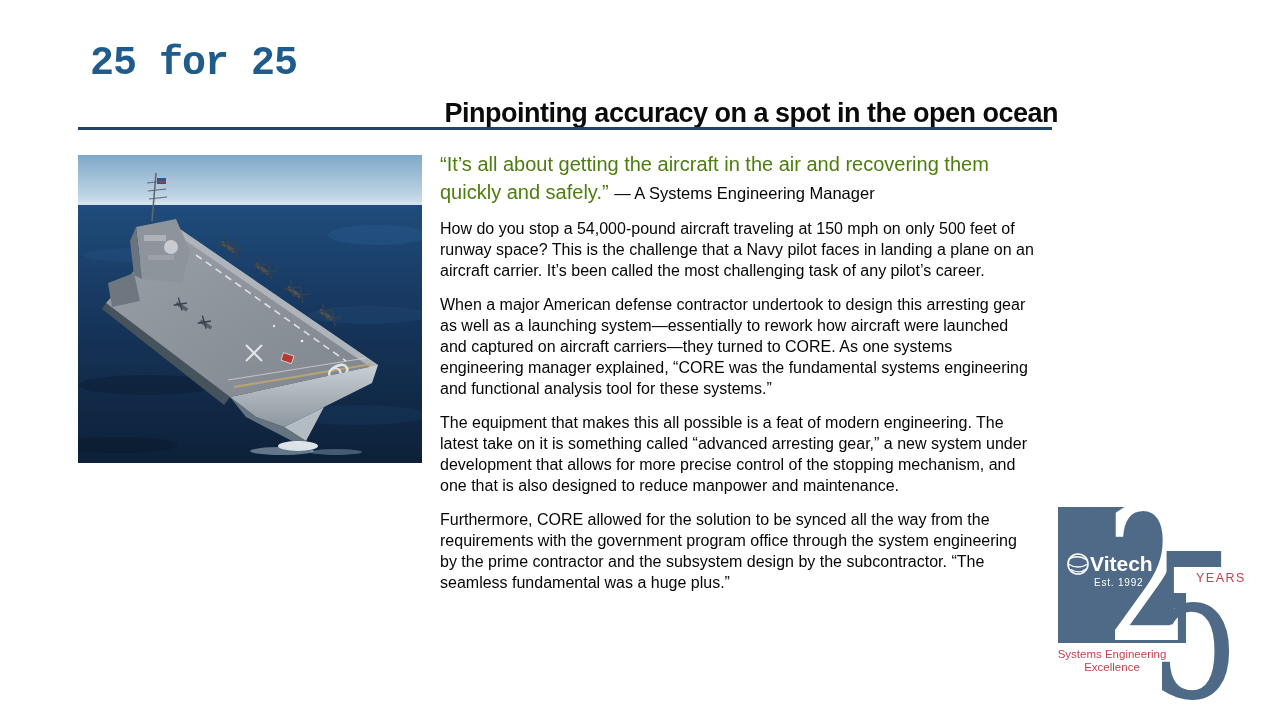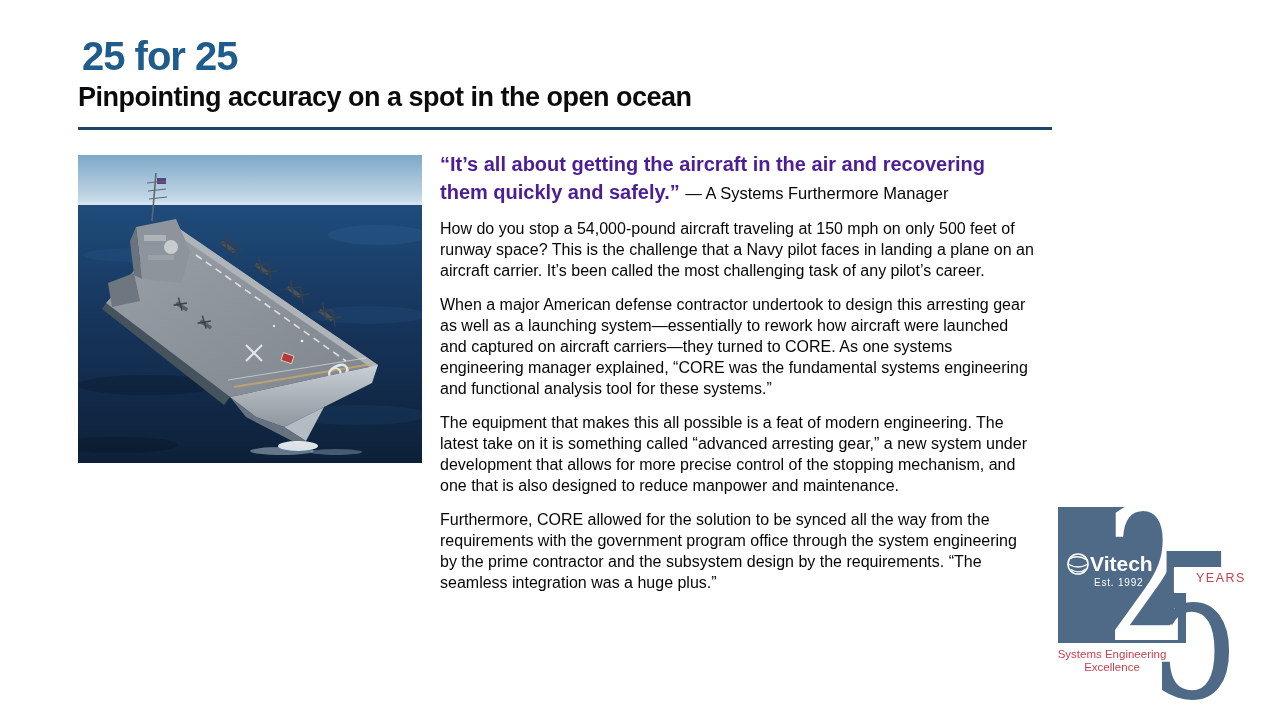--- a/index.html
+++ b/index.html
@@ -3,36 +3,36 @@
 <meta charset="utf-8">
 <style>
   html,body{margin:0;padding:0;background:#ffffff;}
   .slide{
     position:relative;width:1280px;height:720px;background:#ffffff;overflow:hidden;
     font-family:"Liberation Sans",sans-serif;color:#111;
   }
   
   .hdr{position:absolute;left:78px;top:30px;width:980px;}
   .hdr h1{
-    margin:4px;font-size:40px;line-height:44px;font-weight:bold;
-    color:#1F5C8B;letter-spacing:-1px;
+    margin:12px;font-size:40px;line-height:44px;font-weight:bold;
+    color:#1F5C8B;letter-spacing:-1px;font-family:Liberation Mono, monospace;
   }
   .hdr h2{
     margin:0 0 0 0;font-size:27px;line-height:30px;font-weight:bold;
-    color:#0b0b0b;letter-spacing:-0.5px;
+    color:#0b0b0b;letter-spacing:-0.5px;text-align:right;
   }
   .rule{position:absolute;left:78px;top:127px;width:974px;height:3px;background:#1E4664;}
   
   .photo{position:absolute;left:78px;top:155px;width:344px;height:308px;margin:0;}
   .photo svg{display:block;}
   
   .body-text{position:absolute;left:440px;top:150px;width:594px;}
   .body-text p{margin:0 0 13px 0;font-size:16px;line-height:21px;color:#060606;}
   .body-text p.quote{margin-bottom:11px;font-size:20px;line-height:28px;}
-  .quote .q{font-weight:bold;color:#4c1d95;}
+  .quote .q{font-weight:normal;color:#4d7c0f;}
   .quote .attr{font-weight:normal;font-size:16.5px;color:#060606;}
   
   .logo{position:absolute;left:1050px;top:498px;width:200px;height:215px;}
 </style>
 </head>
 <body>
 
 <div class="slide">
 
   <div class="hdr">
@@ -166,26 +166,26 @@
           <ellipse cx="204" cy="296" rx="32" ry="4" fill="#CFE0EA" opacity="0.45"></ellipse>
           <ellipse cx="258" cy="297" rx="26" ry="3" fill="#AFC9DB" opacity="0.35"></ellipse>
         </g>
       </g>
     </svg>
   </figure>
 
   <section class="body-text">
     <p class="quote">
       <span class="q">“It’s all about getting the aircraft in the air and recovering them quickly and safely.”</span>
-      <span class="attr">— A Systems Furthermore Manager</span>
+      <span class="attr">— A Systems Engineering Manager</span>
     </p>
     <p>How do you stop a 54,000-pound aircraft traveling at 150 mph on only 500 feet of runway space? This is the challenge that a Navy pilot faces in landing a plane on an aircraft carrier. It’s been called the most challenging task of any pilot’s career.</p>
     <p>When a major American defense contractor undertook to design this arresting gear as well as a launching system—essentially to rework how aircraft were launched and captured on aircraft carriers—they turned to CORE. As one systems engineering manager explained, “CORE was the fundamental systems engineering and functional analysis tool for these systems.”</p>
     <p>The equipment that makes this all possible is a feat of modern engineering. The latest take on it is something called “advanced arresting gear,” a new system under development that allows for more precise control of the stopping mechanism, and one that is also designed to reduce manpower and maintenance.</p>
-    <p>Furthermore, CORE allowed for the solution to be synced all the way from the requirements with the government program office through the system engineering by the prime contractor and the subsystem design by the requirements. “The seamless integration was a huge plus.”</p>
+    <p>Furthermore, CORE allowed for the solution to be synced all the way from the requirements with the government program office through the system engineering by the prime contractor and the subsystem design by the subcontractor. “The seamless fundamental was a huge plus.”</p>
   </section>
 
   <div class="logo">
     <svg width="200" height="215" viewBox="0 0 200 215" xmlns="http://www.w3.org/2000/svg">
       <rect x="8" y="9" width="128" height="136" fill="#4E6A87"></rect>
 
       <polygon points="112,9 136,9 136,95 120,95" fill="#ffffff"></polygon>
 
       <text x="56" y="142" font-family="DejaVu Serif,serif" font-size="185" fill="#ffffff" textLength="85" lengthAdjust="spacingAndGlyphs">2</text>
       <text x="100" y="199" font-family="DejaVu Serif,serif" font-size="200" fill="#4E6A87" textLength="90" lengthAdjust="spacingAndGlyphs">5</text>

